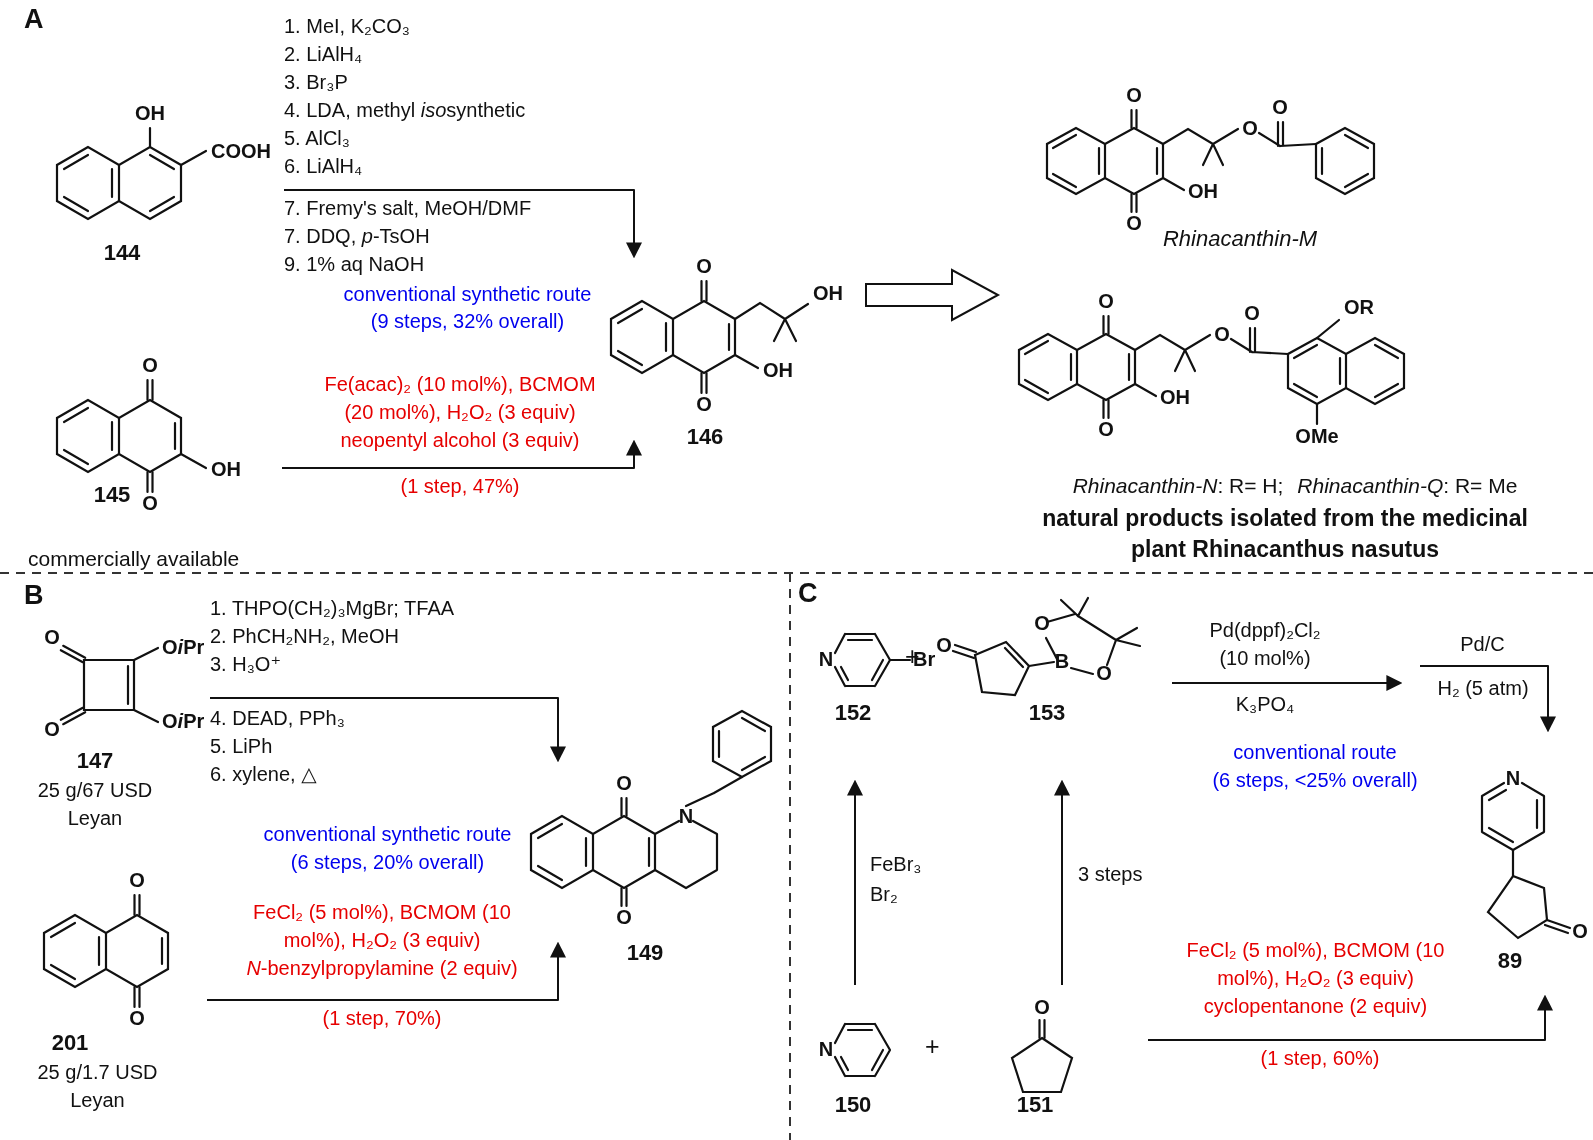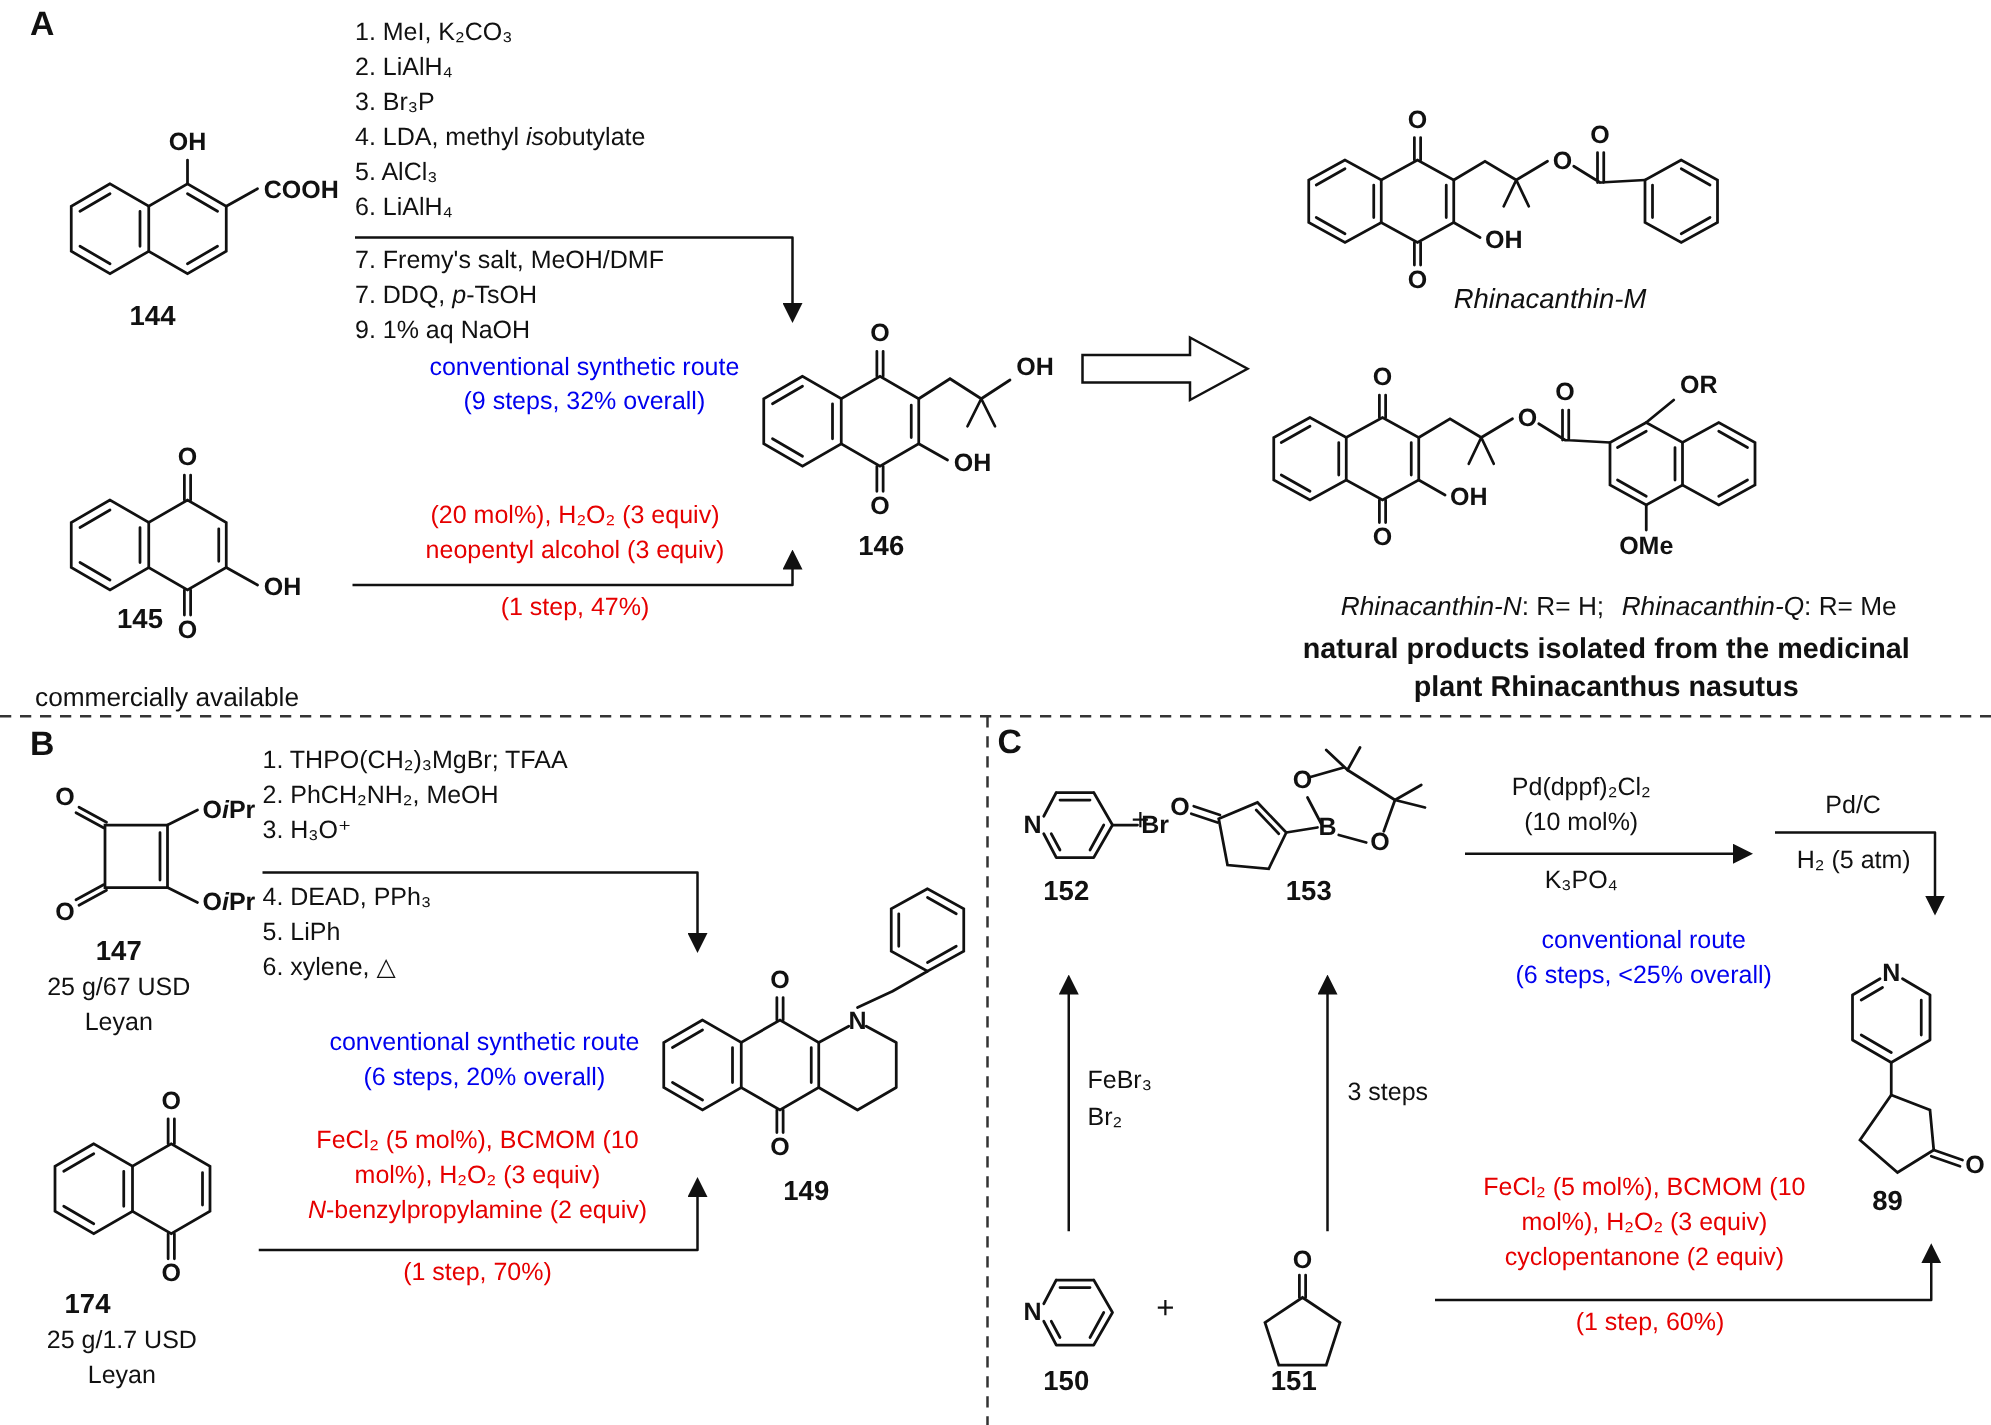--- a/index.html
+++ b/index.html
@@ -35,21 +35,21 @@
       <path d="M89,77 L89,113 M82,81 L82,109 M58,123 L34,109 M34,81 L58,67 M120,67 L144,81 M144,109 L120,123 M120,59 L120,40 M151,77 L176,63"></path>
     </g>
     <text x="120" y="32" text-anchor="middle">OH</text>
     <text x="181" y="70">COOH</text>
   </svg>
   <div class="abs num ctr" style="left:82px;top:240px;width:80px">144</div>
 
   <div class="abs cond" style="left:284px;top:14px"><span>1. MeI, K₂CO₃</span></div>
   <div class="abs cond" style="left:284px;top:42px"><span>2. LiAlH₄</span></div>
   <div class="abs cond" style="left:284px;top:70px"><span>3. Br₃P</span></div>
-  <div class="abs cond" style="left:284px;top:98px"><span>4. LDA, methyl </span><span class="it">iso</span><span>butylate</span></div>
+  <div class="abs cond" style="left:284px;top:98px"><span>4. LDA, methyl </span><span class="it">iso</span><span>synthetic</span></div>
   <div class="abs cond" style="left:284px;top:126px"><span>5. AlCl₃</span></div>
   <div class="abs cond" style="left:284px;top:154px"><span>6. LiAlH₄</span></div>
   <div class="abs cond" style="left:284px;top:196px"><span>7. Fremy's salt, MeOH/DMF</span></div>
   <div class="abs cond" style="left:284px;top:224px"><span>7. DDQ, </span><span class="it">p</span><span>-TsOH</span></div>
   <div class="abs cond" style="left:284px;top:252px"><span>9. 1% aq NaOH</span></div>
 
   <div class="abs cond blue ctr" style="left:290px;top:282px;width:355px">conventional synthetic route</div>
   <div class="abs cond blue ctr" style="left:290px;top:309px;width:355px">(9 steps, 32% overall)</div>
 
   <svg class="abs" style="left:30px;top:338px" width="250" height="185">
@@ -57,20 +57,21 @@
       <path d="M58,62 L27,80 L27,116 L58,134 L89,116 L120,134 L151,116 L151,80 L120,62 L89,80 Z"></path>
       <path d="M89,80 L89,116 M82,84 L82,112 M58,126 L34,112 M34,84 L58,70 M145,85 L145,111"></path>
       <path d="M117.5,62 L117.5,42 M122.5,62 L122.5,42 M117.5,134 L117.5,154 M122.5,134 L122.5,154 M151,116 L176,130"></path>
     </g>
     <text x="120" y="34" text-anchor="middle">O</text>
     <text x="120" y="172" text-anchor="middle">O</text>
     <text x="181" y="138">OH</text>
   </svg>
   <div class="abs num ctr" style="left:72px;top:482px;width:80px">145</div>
 
+  <div class="abs cond red ctr" style="left:282px;top:372px;width:356px">Fe(acac)₂ (10 mol%), BCMOM</div>
   <div class="abs cond red ctr" style="left:282px;top:400px;width:356px">(20 mol%), H₂O₂ (3 equiv)</div>
   <div class="abs cond red ctr" style="left:282px;top:428px;width:356px">neopentyl alcohol (3 equiv)</div>
   <div class="abs cond red ctr" style="left:282px;top:474px;width:356px">(1 step, 47%)</div>
 
   <svg class="abs" style="left:592px;top:232px" width="260" height="205">
     <g class="bond">
       <path d="M50,69 L19,87 L19,123 L50,141 L81,123 L112,141 L143,123 L143,87 L112,69 L81,87 Z"></path>
       <path d="M81,87 L81,123 M74,91 L74,119 M50,133 L26,119 M26,91 L50,77 M137,92 L137,118"></path>
       <path d="M109.5,69 L109.5,49 M114.5,69 L114.5,49 M109.5,141 L109.5,161 M114.5,141 L114.5,161 M143,123 L166,136"></path>
       <path d="M143,87 L168,71 L193,87 M193,87 L182,109 M193,87 L204,109 M193,87 L216,72"></path>
@@ -157,21 +158,21 @@
 
   <svg class="abs" style="left:20px;top:856px" width="210" height="180">
     <g class="bond">
       <path d="M55,59 L24,77 L24,113 L55,131 L86,113 L117,131 L148,113 L148,77 L117,59 L86,77 Z"></path>
       <path d="M86,77 L86,113 M79,81 L79,109 M55,123 L31,109 M31,81 L55,67 M142,82 L142,108"></path>
       <path d="M114.5,59 L114.5,39 M119.5,59 L119.5,39 M114.5,131 L114.5,151 M119.5,131 L119.5,151"></path>
     </g>
     <text x="117" y="31" text-anchor="middle">O</text>
     <text x="117" y="169" text-anchor="middle">O</text>
   </svg>
-  <div class="abs num ctr" style="left:30px;top:1030px;width:80px">174</div>
+  <div class="abs num ctr" style="left:30px;top:1030px;width:80px">201</div>
   <div class="abs cond ctr" style="left:15px;top:1060px;width:165px">25 g/1.7 USD</div>
   <div class="abs cond ctr" style="left:15px;top:1088px;width:165px">Leyan</div>
 
   <div class="abs cond red ctr" style="left:207px;top:900px;width:350px">FeCl₂ (5 mol%), BCMOM (10</div>
   <div class="abs cond red ctr" style="left:207px;top:928px;width:350px">mol%), H₂O₂ (3 equiv)</div>
   <div class="abs cond red ctr" style="left:207px;top:956px;width:350px"><span class="it">N</span><span>-benzylpropylamine (2 equiv)</span></div>
   <div class="abs cond red ctr" style="left:207px;top:1006px;width:350px">(1 step, 70%)</div>
 
   <svg class="abs" style="left:512px;top:672px" width="300" height="290">
     <g class="bond">

